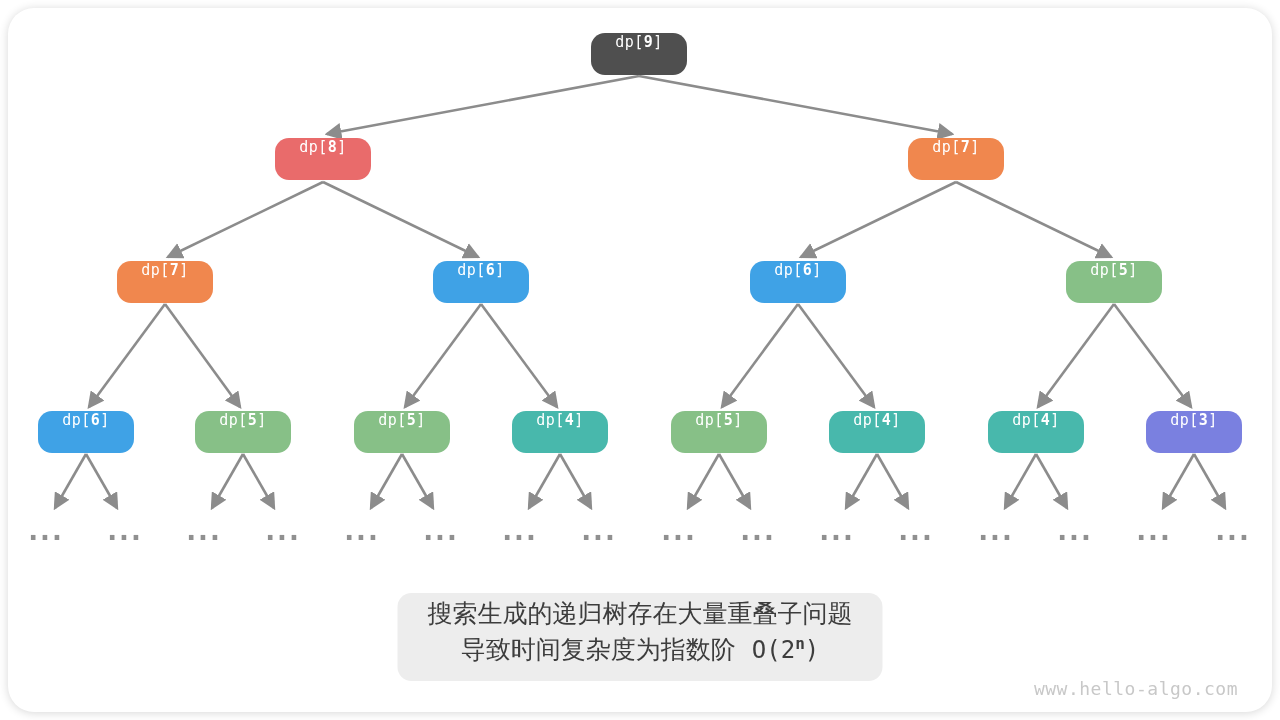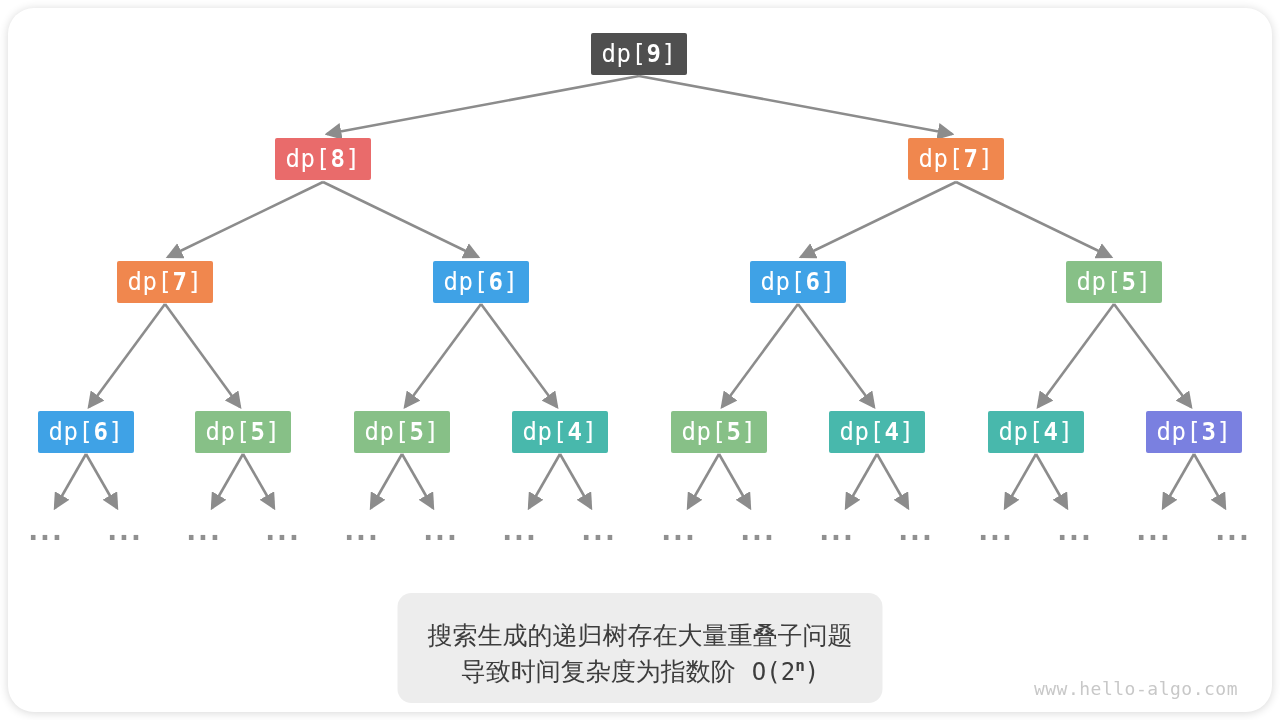--- a/index.html
+++ b/index.html
@@ -3,38 +3,38 @@
 <meta charset="utf-8">
 <style>
   html,body{margin:0;padding:0;background:#ffffff;}
   .canvas{position:relative;width:1280px;height:720px;overflow:hidden;
           font-family:"Liberation Sans","DejaVu Sans",sans-serif;}
   .card{position:absolute;left:8px;top:8px;width:1264px;height:704px;
         background:#ffffff;border-radius:26px;box-shadow:0 1px 10px rgba(0,0,0,0.16);}
   svg.edges{position:absolute;left:0;top:0;width:1280px;height:720px;pointer-events:none;}
   svg.edges line{stroke:var(--c-edge);stroke-width:2.6;}
   #arrowhead path{fill:var(--c-edge);}
-  .node{position:absolute;width:96px;height:42px;border-radius:2px;
-        display:flex;align-items:center;justify-content:center;
+  .node{position:absolute;width:96px;height:42px;border-radius:14px;
+        display:flex;justify-content:center;
         color:var(--c-node_text);font-family:"DejaVu Sans Mono","Liberation Mono",monospace;
-        font-size:24px;letter-spacing:0.5px;}
+        font-size:15px;letter-spacing:0.5px;}
   .node .idx{font-weight:bold;}
   .c-dark{background:var(--c-dark);}
   .c-red{background:var(--c-red);}
   .c-orange{background:var(--c-orange);}
   .c-blue{background:var(--c-blue);}
   .c-green{background:var(--c-green);}
   .c-teal{background:var(--c-teal);}
   .c-purple{background:var(--c-purple);}
   .dots{position:absolute;top:518px;transform:translateX(-50%);
         color:var(--c-dots);font-weight:bold;font-size:26px;line-height:26px;
         letter-spacing:2px;font-family:"DejaVu Sans",sans-serif;}
   .caption{position:absolute;left:50%;top:593px;transform:translateX(-50%);
            background:var(--c-caption_bg);color:var(--c-caption_text);
-           border-radius:14px;padding:24px 30px 13px 30px;text-align:center;
+           border-radius:14px;padding:2px 30px 13px 30px;text-align:center;
            font-size:25px;line-height:36px;white-space:nowrap;}
   .caption .formula{font-family:"DejaVu Sans Mono","Liberation Mono",monospace;
                     font-size:24px;margin-left:16px;}
   .caption sup{font-size:16px;font-weight:bold;line-height:0;}
   .watermark{position:absolute;right:42px;top:678px;color:var(--c-watermark);
              font-family:"DejaVu Sans Mono","Liberation Mono",monospace;
              font-size:18px;letter-spacing:0.5px;}
 </style>
 </head>
 <body>

